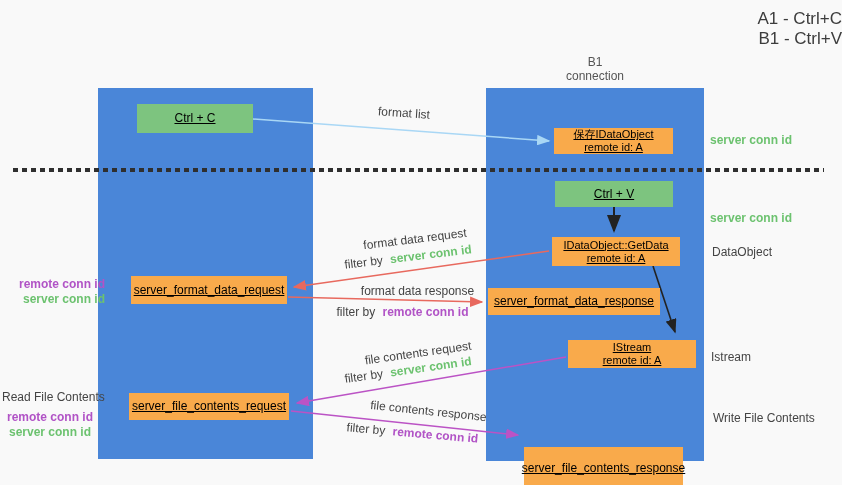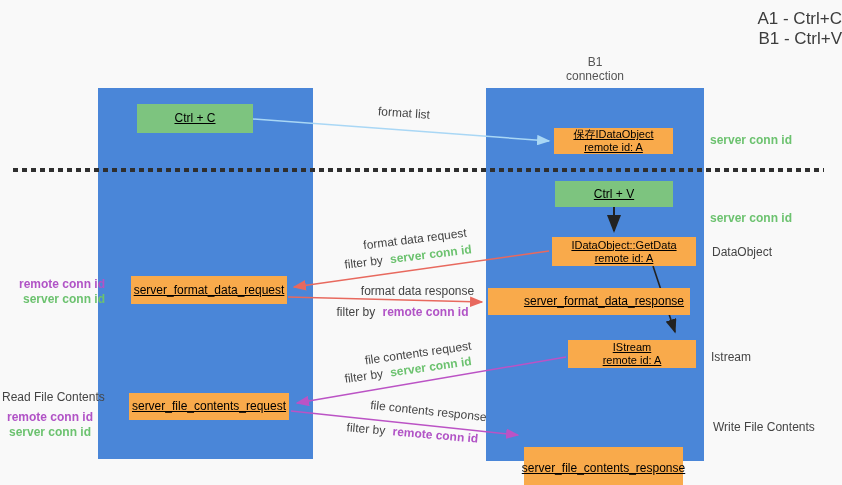--- a/index.html
+++ b/index.html
@@ -95,25 +95,25 @@
     <div>server_file_contents_request</div>
   </div>
 
   <div class="abs node orange two-line" style="left:554px;top:128px;width:119px;height:26px;">
     <div>保存IDataObject</div>
     <div>remote id: A</div>
   </div>
   <div class="abs node green" style="left:555px;top:181px;width:118px;height:26px;">
     <div>Ctrl + V</div>
   </div>
-  <div class="abs node orange two-line" style="left:552px;top:237px;width:144px;height:29px;">
+  <div class="abs node orange two-line" style="left:552px;top:237px;width:128px;height:29px;">
     <div>IDataObject::GetData</div>
     <div>remote id: A</div>
   </div>
-  <div class="abs node orange" style="left:488px;top:288px;width:172px;height:27px;padding-left:30px;">
+  <div class="abs node orange" style="left:488px;top:288px;width:172px;height:27px;">
     <div>server_format_data_response</div>
   </div>
   <div class="abs node orange two-line" style="left:568px;top:340px;width:128px;height:28px;">
     <div>IStream</div>
     <div>remote id: A</div>
   </div>
   <div class="abs node orange" style="left:524px;top:426px;width:159px;height:42px;margin-top:21px;">
     <div>server_file_contents_response</div>
   </div>
 
@@ -160,15 +160,15 @@
   <div class="abs ann" style="left:2px;top:390px;width:96px;text-align:center;">
     <div class="dark-t">Read File Contents</div>
     <div class="purple-t" style="margin-top:5px;">remote conn id</div>
     <div class="green-t">server conn id</div>
   </div>
 
   <div class="abs ann green-t" style="left:710px;top:133px;">server conn id</div>
   <div class="abs ann green-t" style="left:710px;top:211px;">server conn id</div>
   <div class="abs ann dark-t" style="left:712px;top:245px;">DataObject</div>
   <div class="abs ann dark-t" style="left:711px;top:350px;">Istream</div>
-  <div class="abs ann dark-t" style="left:713px;top:420px;">Write File Contents</div>
+  <div class="abs ann dark-t" style="left:713px;top:411px;">Write File Contents</div>
 
 </div>
 
 </body></html>

